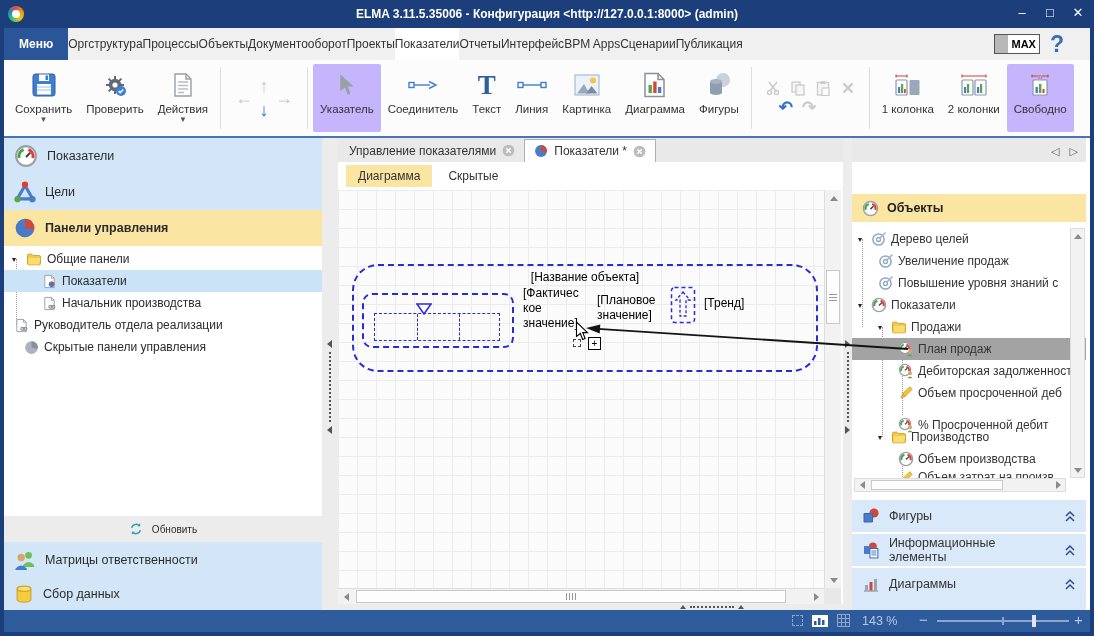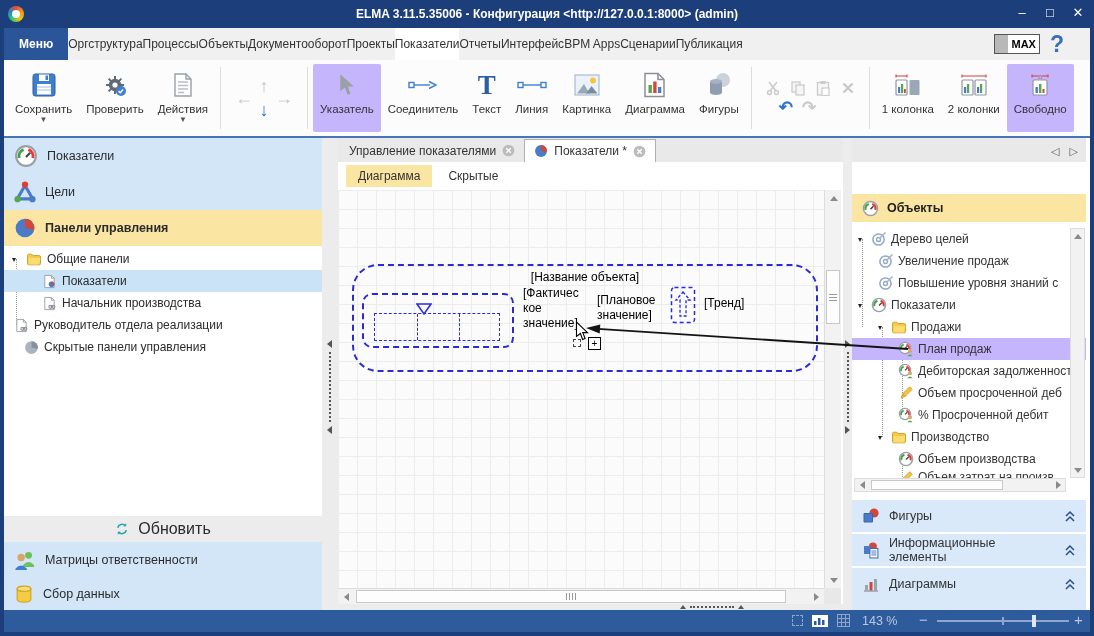--- a/index.html
+++ b/index.html
@@ -61,21 +61,21 @@
 #sidebar{left:4px;top:138px;width:318px;height:472px;background:#fff}
 .srow{position:absolute;left:0;width:318px;display:flex;align-items:center;gap:9px;font-size:12.5px;color:#2b2b2b;padding-left:10px}
 .sect{height:36px;background:#d3e6f8}
 .sect.yellow{background:#fbe5a3;font-weight:bold}
 .ltr{height:22px;font-size:12px;gap:5px}
 .ltr.sel{background:#cbe3f6}
 
 #rightpanel{left:852px;top:162px;width:234px;height:448px;background:#fff;overflow:hidden}
 .otr{position:absolute;left:0;width:234px;height:22px;display:flex;align-items:center;gap:4px;font-size:12px;color:#333;white-space:nowrap;overflow:hidden}
 .lvl0{padding-left:6px}.lvl1{padding-left:26px}.lvl2{padding-left:46px}
-.otr.sel{background:#c4b5fd}
+.otr.sel{background:#a3a3a3}
 .exp{font-size:8px;color:#222;width:9px;flex:none}
 .acc{position:absolute;left:0;width:234px;height:32px;background:#d9e9f9;display:flex;align-items:center;gap:9px;padding:0 10px;font-size:12.5px;color:#333}
 .dotline{position:absolute;width:0;border-left:1px dotted #999}
 
 #statusbar{left:4px;top:610px;width:1086px;height:22px;background:#2d5b9c;color:#b9c8e0}
 #statusbar .abs{position:absolute}
 </style>
 </head>
 <body>
 
@@ -500,21 +500,21 @@
         <use href="#i-page-link"></use>
       </svg>
     <span>Руководитель отдела реализации</span>
   </div>
   <div class="srow ltr" style="top:198px;padding-left:20px">
     <svg width="15" height="15">
         <use href="#i-pie-gray"></use>
       </svg>
     <span>Скрытые панели управления</span>
   </div>
-  <div class="srow" style="top:378px;height:26px;background:#ececec;justify-content:center;padding-left:0;font-size:16px">
+  <div class="srow" style="top:378px;height:26px;background:#ececec;justify-content:center;padding-left:0;font-size:10px">
     <svg width="14" height="14">
         <use href="#i-refresh"></use>
       </svg>
     <span>Обновить</span>
   </div>
   <div class="srow sect" style="top:404px">
     <svg width="22" height="22">
         <use href="#i-people"></use>
       </svg>
     <span>Матрицы ответственности</span>
@@ -681,21 +681,21 @@
         <use href="#i-gauge-user"></use>
       </svg>
       <span>Дебиторская задолженность</span>
     </div>
   <div class="otr lvl2" style="top:220px">
       <svg width="16" height="16">
         <use href="#i-pencil"></use>
       </svg>
       <span>Объем просроченной деб</span>
     </div>
-  <div class="otr lvl2" style="top:242px">
+  <div class="otr lvl2" style="top:252px">
       <svg width="16" height="16">
         <use href="#i-gauge-user"></use>
       </svg>
       <span>% Просроченной  дебит</span>
     </div>
   <div class="otr lvl1" style="top:264px">
       <span class="exp">▾</span>
       <svg width="16" height="16">
         <use href="#i-folder"></use>
       </svg>

